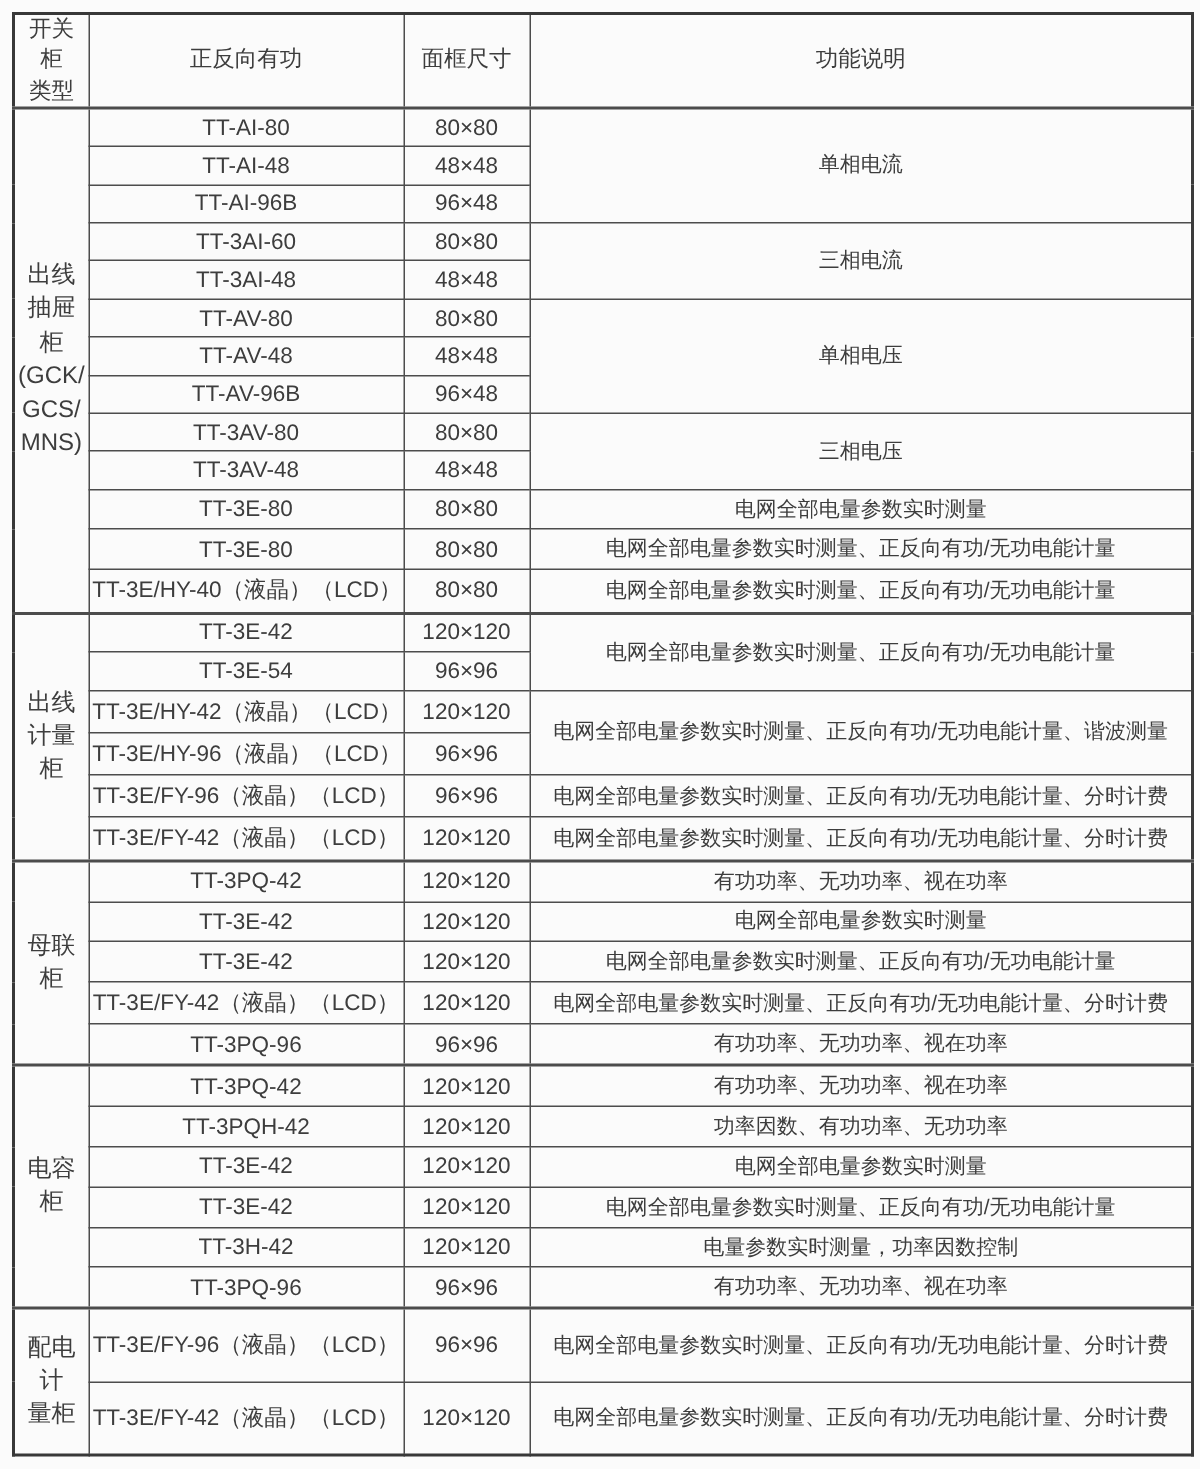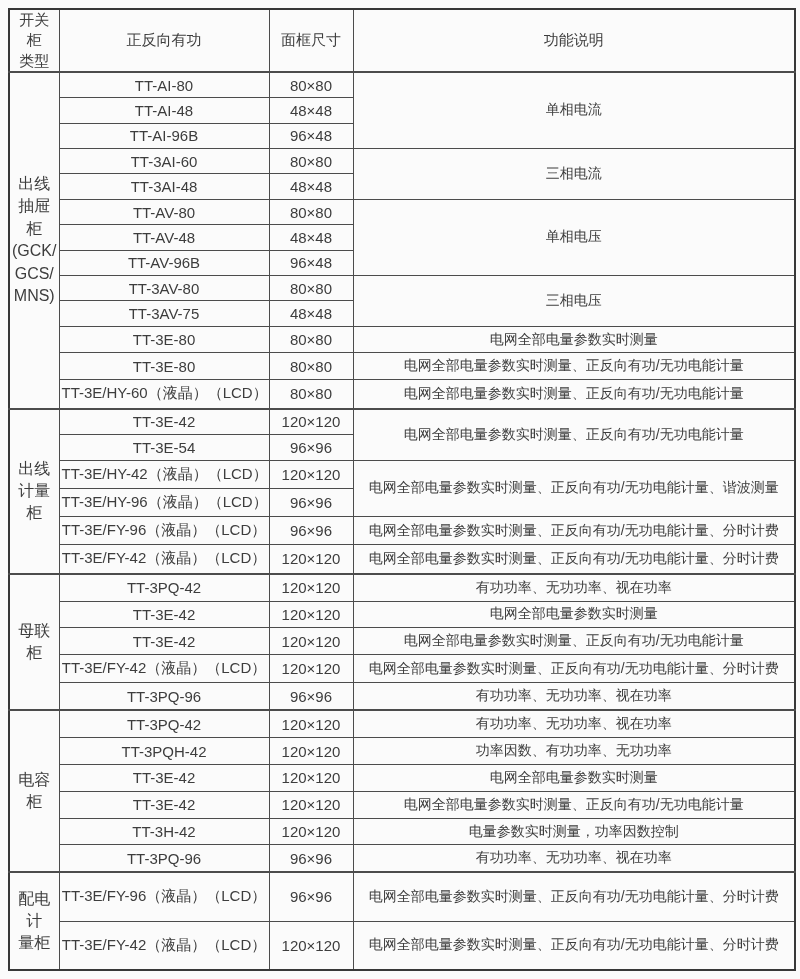--- a/index.html
+++ b/index.html
@@ -107,35 +107,35 @@
         <tr>
           <td class="model">TT-AV-96B</td>
           <td class="size">96×48</td>
         </tr>
         <tr>
           <td class="model">TT-3AV-80</td>
           <td class="size">80×80</td>
           <td class="func" rowspan="2">三相电压</td>
         </tr>
         <tr>
-          <td class="model">TT-3AV-75</td>
+          <td class="model">TT-3AV-48</td>
           <td class="size">48×48</td>
         </tr>
         <tr>
           <td class="model">TT-3E-80</td>
           <td class="size">80×80</td>
           <td class="func" rowspan="1">电网全部电量参数实时测量</td>
         </tr>
         <tr>
           <td class="model">TT-3E-80</td>
           <td class="size">80×80</td>
           <td class="func" rowspan="1">电网全部电量参数实时测量、正反向有功/无功电能计量</td>
         </tr>
         <tr>
-          <td class="model">TT-3E/HY-60（液晶）（LCD）</td>
+          <td class="model">TT-3E/HY-40（液晶）（LCD）</td>
           <td class="size">80×80</td>
           <td class="func" rowspan="1">电网全部电量参数实时测量、正反向有功/无功电能计量</td>
         </tr>
         <tr class="sec-start">
           <td class="type" rowspan="6">出线
 计量柜</td>
           <td class="model">TT-3E-42</td>
           <td class="size">120×120</td>
           <td class="func" rowspan="2">电网全部电量参数实时测量、正反向有功/无功电能计量</td>
         </tr>

